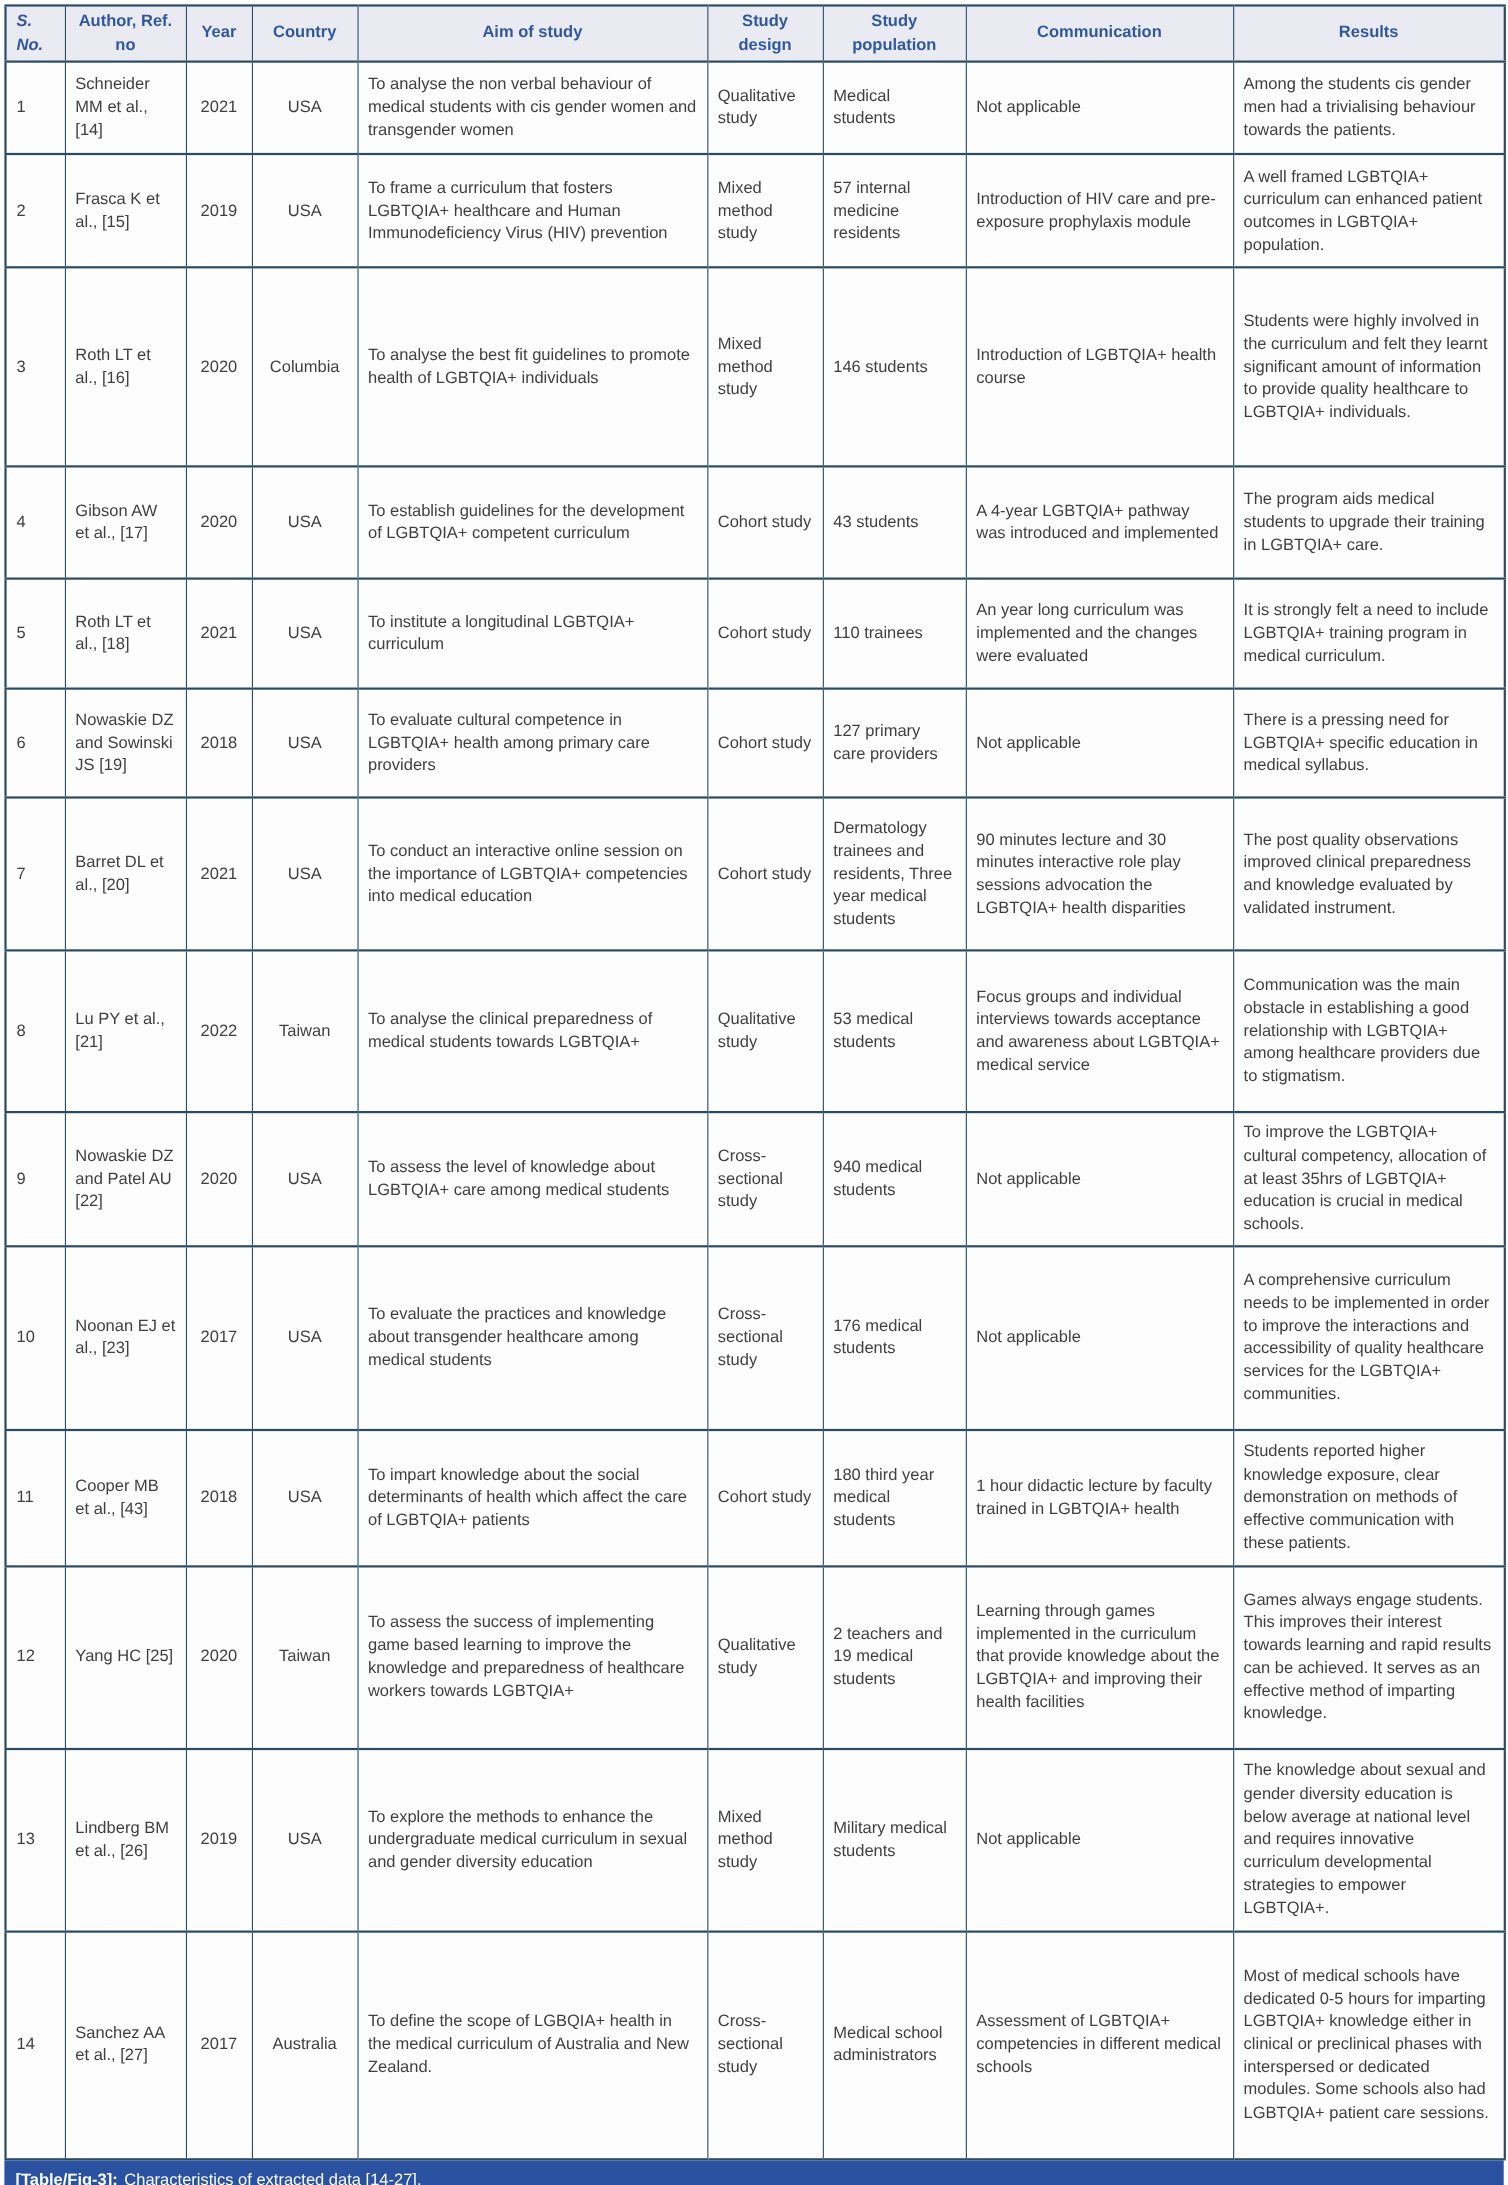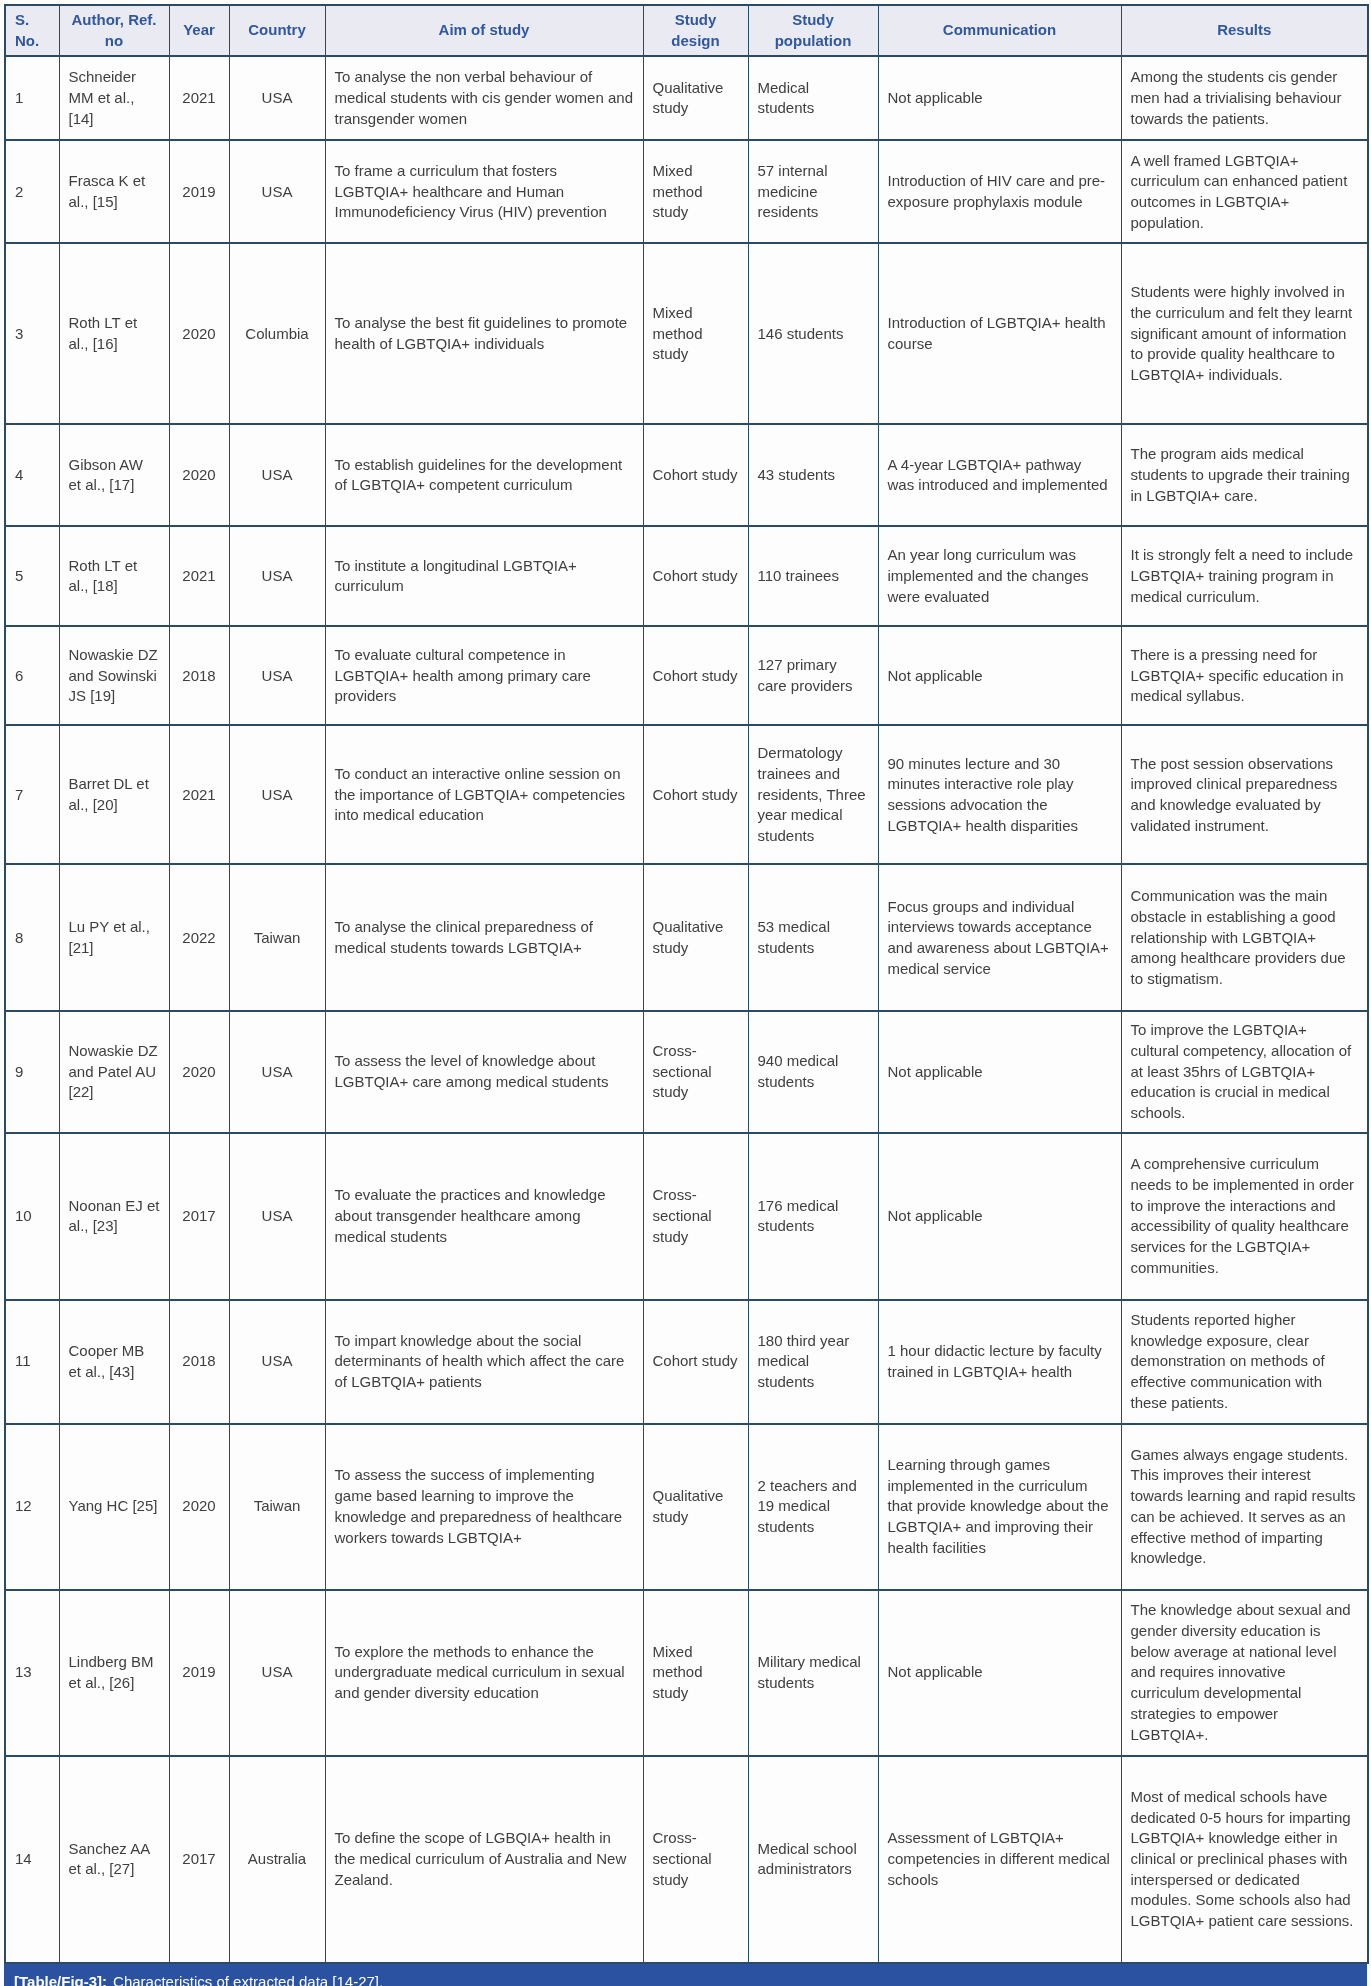--- a/index.html
+++ b/index.html
@@ -15,21 +15,21 @@
   body{font-family:"Liberation Sans","DejaVu Sans",sans-serif;color:var(--body-text);}
   .page{width:1371px;padding:4px;background:#fdfdfd;}
   table{border-collapse:collapse;table-layout:fixed;width:1363px;
         border:2px solid var(--border);}
   th,td{border-left:1px solid var(--border);border-right:1px solid var(--border);
         border-top:2px solid var(--border);border-bottom:2px solid var(--border);
         vertical-align:middle;padding:8px 9px;font-size:15px;line-height:1.38;
         overflow:hidden;}
   thead th{background:var(--header-bg);color:var(--header-text);font-weight:bold;
         text-align:center;padding:4px 6px;height:45px;}
-  thead th.col-sno{text-align:left;padding-left:9px;}
+  thead th.col-sno{text-align:left;padding-left:9px;font-style:italic;}
   td{text-align:left;}
   td.col-year,td.col-country{text-align:center;}
   td.col-sno{padding-left:9px;}
   .caption{width:1363px;background:var(--caption-bg);color:var(--caption-text);
         min-height:36px;display:flex;align-items:center;padding:4px 10px;
         font-size:15px;}
   .caption .lbl{font-weight:bold;margin-right:6px;}
 </style>
 </head>
 <body>
@@ -130,21 +130,21 @@
     </tr>
         <tr style="height: 139px;">
       <td class="col-sno">7</td>
       <td class="col-author">Barret DL et al., [20]</td>
       <td class="col-year">2021</td>
       <td class="col-country">USA</td>
       <td class="col-aim">To conduct an interactive online session on the importance of LGBTQIA+ competencies into medical education</td>
       <td class="col-design">Cohort study</td>
       <td class="col-population">Dermatology trainees and residents, Three year medical students</td>
       <td class="col-intervention">90 minutes lecture and 30 minutes interactive role play sessions advocation the LGBTQIA+ health disparities</td>
-      <td class="col-results">The post session observations improved clinical preparedness and knowledge evaluated by validated instrument.</td>
+      <td class="col-results">The post quality observations improved clinical preparedness and knowledge evaluated by validated instrument.</td>
     </tr>
         <tr style="height: 147px;">
       <td class="col-sno">8</td>
       <td class="col-author">Lu PY et al., [21]</td>
       <td class="col-year">2022</td>
       <td class="col-country">Taiwan</td>
       <td class="col-aim">To analyse the clinical preparedness of medical students towards LGBTQIA+</td>
       <td class="col-design">Qualitative study</td>
       <td class="col-population">53 medical students</td>
       <td class="col-intervention">Focus groups and individual interviews towards acceptance and awareness about LGBTQIA+ medical service</td>

